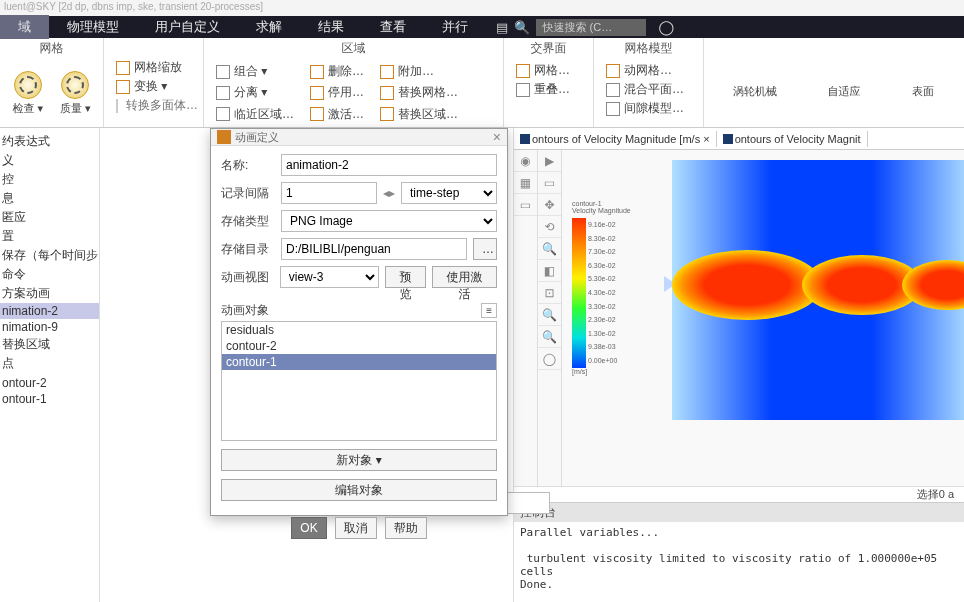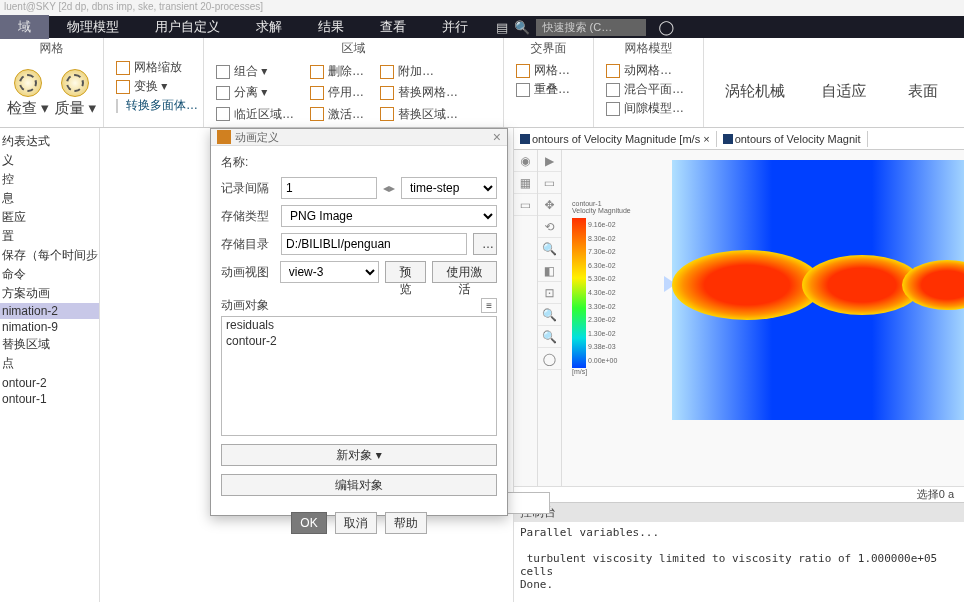--- a/index.html
+++ b/index.html
@@ -11,21 +11,21 @@
 .menubar .tab { padding: 3px 18px; }
 .menubar .tab.active { background: #676980; }
 .menubar .filter { display:flex; align-items:center; margin-left: 10px; }
 .menubar .search { background:#636363; color:#ccc; padding:1px 6px; font-size:11px; width:110px; margin-left:6px; }
 .menubar .circ { color:#e0e0e0; margin-left: 12px; font-size:14px; }
 
 .ribbon { height: 90px; background: #fff; border-bottom: 1px solid #ccc; display: flex; }
 .rgroup { border-right: 1px solid #ddd; padding: 0 6px; display:flex; flex-direction:column; }
 .rgroup .gtitle { text-align:center; font-size:12px; color:#555; padding: 2px 0; }
 .rgroup .gbody { flex:1; display:flex; gap:4px; }
-.bigbtn { display:flex; flex-direction:column; align-items:center; justify-content:center; width:44px; font-size:15px; color:#444; gap:2px; }
+.bigbtn { display:flex; flex-direction:column; align-items:center; justify-content:center; width:44px; font-size:11px; color:#444; gap:2px; }
 .bigbtn .ico { width:28px; height:28px; border:1px solid #d0a020; border-radius:50%; background: radial-gradient(circle,#fffbe8,#e8c860); position:relative; }
 .bigbtn .ico.gear::after { content:""; position:absolute; inset:4px; border:2px dashed #555; border-radius:50%; }
 .smbtn { display:flex; align-items:center; gap:4px; font-size:12px; color:#444; padding:1px 2px; white-space:nowrap; }
 .smbtn .sq { width:14px; height:14px; border:1px solid #888; display:inline-block; background:#fff; }
 .smbtn .sq.or { border-color:#d08020; }
 .col { display:flex; flex-direction:column; justify-content:space-around; padding: 2px 4px; }
 
 .main { display:flex; height: calc(602px - 16px - 22px - 90px); }
 .tree { width: 100px; background:#fff; font-size:12px; padding: 4px 0; border-right:1px solid #ddd; overflow:hidden; }
 .tree .node { padding: 1px 2px; white-space:nowrap; color:#333; }
@@ -117,21 +117,21 @@
     <div class="gtitle">&nbsp;</div>
     <div class="col">
       <div class="smbtn">
           <span class="sq or"></span>
           <span>网格缩放</span>
         </div>
       <div class="smbtn">
           <span class="sq or"></span>
           <span>变换 ▾</span>
         </div>
-      <div class="smbtn" style="color:#0c4a6e;gap:8px;">
+      <div class="smbtn" style="color:#737373;gap:8px;">
           <span class="sq" style="border-color:#ccc;"></span>
           <span>转换多面体…</span>
         </div>
     </div>
   </div>
   <div class="rgroup" style="width:300px;">
     <div class="gtitle">区域</div>
     <div class="gbody">
       <div class="col">
         <div class="smbtn">
@@ -325,20 +325,21 @@
 
 <div class="dialog">
   <div class="dlg-title">
     <span class="ic"></span>
     <span class="t">动画定义</span>
     <span class="x">×</span>
   </div>
   <div class="dlg-body">
     <div class="frow">
       <span class="lbl">名称:</span>
+      <input class="inp" value="animation-2" style="">
     </div>
     <div class="frow">
       <span class="lbl">记录间隔</span>
       <input class="inp sml" style="width: 90px;" value="1">
       <span style="color:#888;">◂▸</span>
       <select class="inp" style="width:96px;flex:none;"><option>time-step</option></select>
     </div>
     <div class="frow">
       <span class="lbl">存储类型</span>
       <select class="inp"><option>PNG Image</option></select>
@@ -354,20 +355,21 @@
       <button class="btn">预览</button>
       <button class="btn">使用激活</button>
     </div>
     <div class="listlbl">
       <span>动画对象</span>
       <span class="lic">≡</span>
     </div>
     <div class="listbox" id="objlist">
         <div class="li">residuals</div>
         <div class="li">contour-2</div>
+        <div class="li sel">contour-1</div>
       </div>
     <div class="dlg-actions">
       <button class="btn">新对象 ▾</button>
       <button class="btn">编辑对象</button>
     </div>
   </div>
   <div class="dlg-foot">
     <button class="btn primary">OK</button>
     <button class="btn">取消</button>
     <button class="btn">帮助</button>

